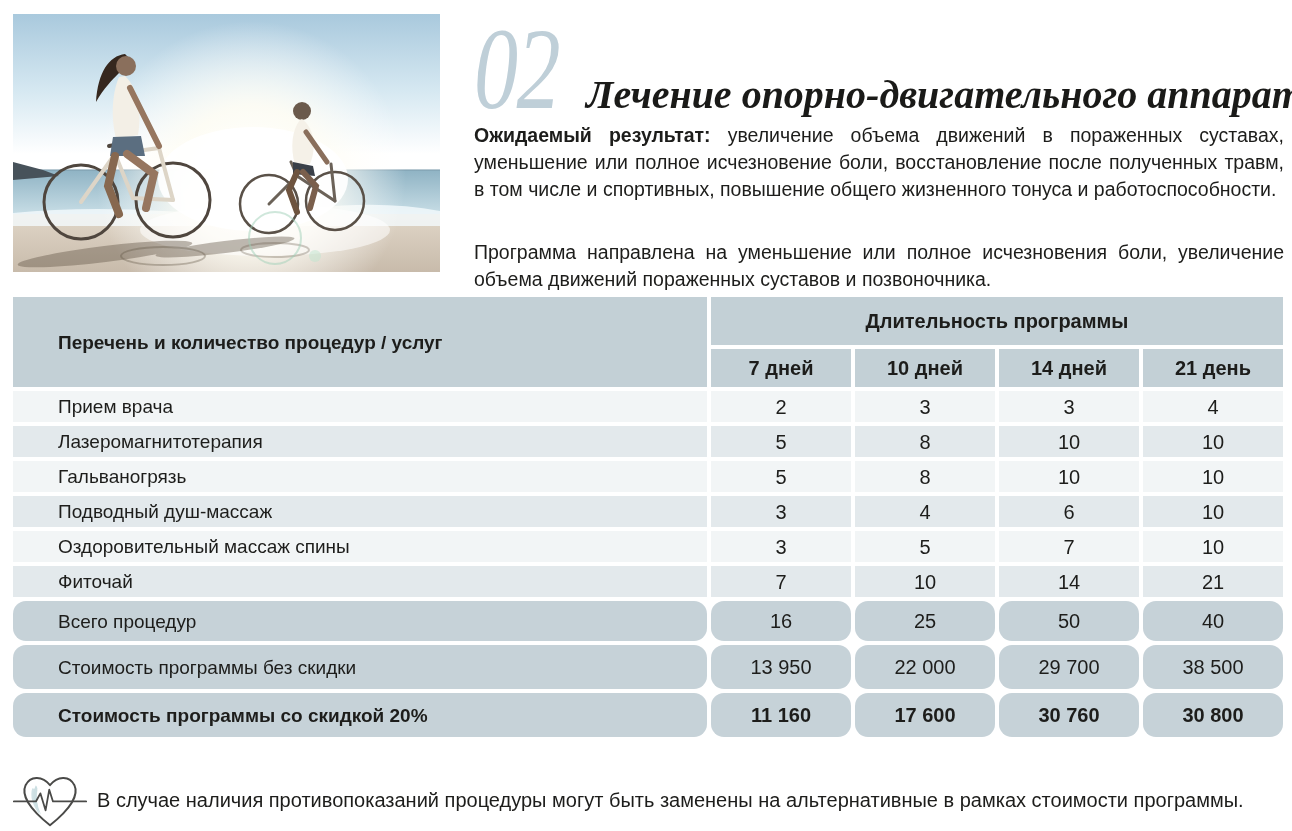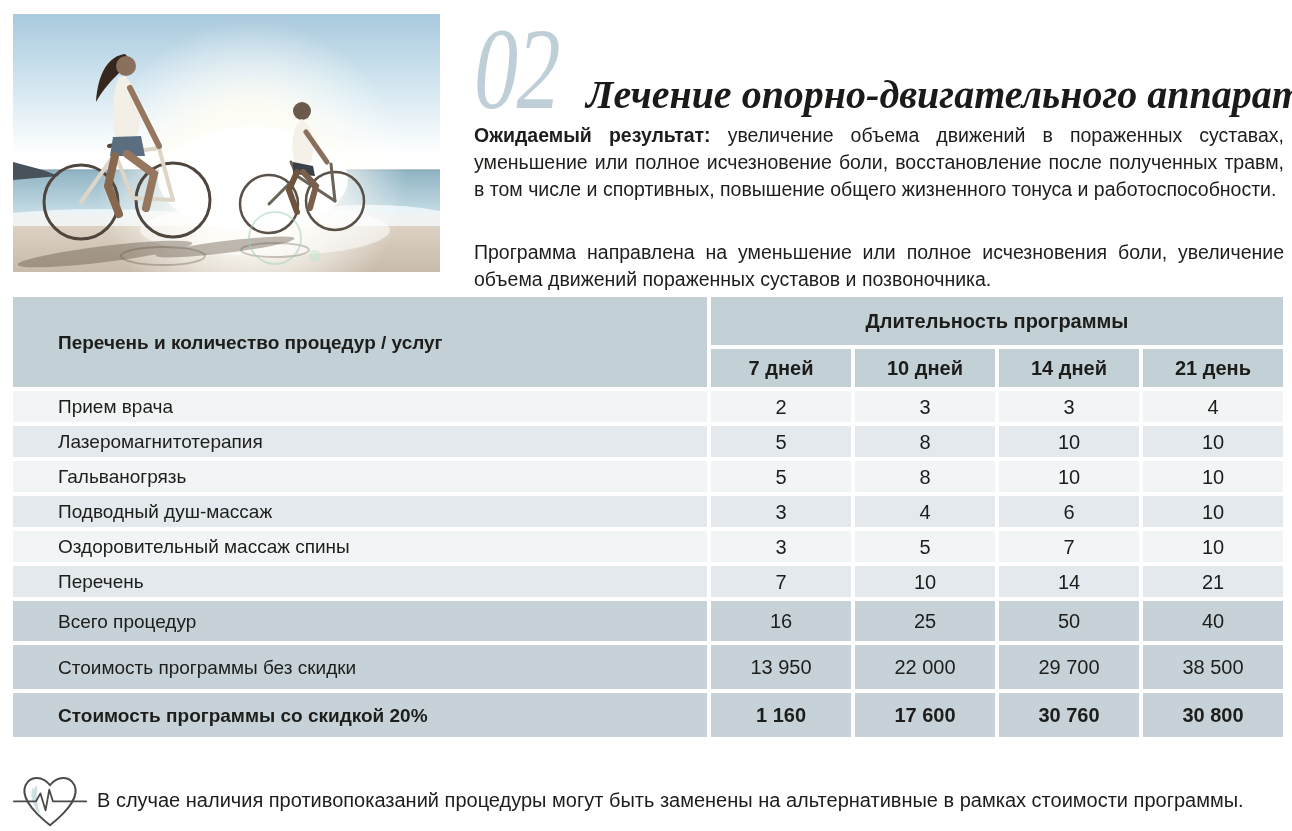--- a/index.html
+++ b/index.html
@@ -48,21 +48,21 @@
   .cell {
     display:flex; align-items:center; justify-content:center;
     font-size:20px; line-height:1;
   }
   .cell.label { justify-content:flex-start; padding-left:45px; font-size:19px; }
   .cell.hd { background:var(--c-head,#c3d0d6); font-weight:bold; }
   .hd-left { grid-column:1; grid-row:1 / 3; }
   .hd-duration { grid-column:2 / 6; grid-row:1; }
   .row-light { background:var(--c-row-light,#f2f5f6); }
   .row-alt { background:var(--c-row-alt,#e3e9ec); }
-  .row-summary { background:var(--c-summary,#c6d2d8); }
+  .row-summary { background:var(--c-summary,#c6d2d8);border-radius:13px; }
   .cell.bold { font-weight:bold; }
   
   .note { position:absolute; left:13px; top:762px; width:1270px; display:flex; align-items:center; }
   .note-icon { width:74px; height:76px; flex:0 0 auto; }
   .note-icon svg { display:block; width:100%; height:100%; }
   .note-text { margin-left:10px; font-size:20px; line-height:1.3; color:#1d1d1b; }
 </style>
 </head>
 <body>
 
@@ -176,37 +176,37 @@
       <div class="cell label row-alt">Подводный душ-массаж</div>
       <div class="cell row-alt">3</div>
       <div class="cell row-alt">4</div>
       <div class="cell row-alt">6</div>
       <div class="cell row-alt">10</div>
       <div class="cell label row-light">Оздоровительный массаж спины</div>
       <div class="cell row-light">3</div>
       <div class="cell row-light">5</div>
       <div class="cell row-light">7</div>
       <div class="cell row-light">10</div>
-      <div class="cell label row-alt">Перечень</div>
+      <div class="cell label row-alt">Фиточай</div>
       <div class="cell row-alt">7</div>
       <div class="cell row-alt">10</div>
       <div class="cell row-alt">14</div>
       <div class="cell row-alt">21</div>
       <div class="cell label row-summary">Всего процедур</div>
       <div class="cell row-summary">16</div>
       <div class="cell row-summary">25</div>
       <div class="cell row-summary">50</div>
       <div class="cell row-summary">40</div>
       <div class="cell label row-summary">Стоимость программы без скидки</div>
       <div class="cell row-summary">13 950</div>
       <div class="cell row-summary">22 000</div>
       <div class="cell row-summary">29 700</div>
       <div class="cell row-summary">38 500</div>
       <div class="cell label row-summary bold">Стоимость программы со скидкой 20%</div>
-      <div class="cell row-summary bold">1 160</div>
+      <div class="cell row-summary bold">11 160</div>
       <div class="cell row-summary bold">17 600</div>
       <div class="cell row-summary bold">30 760</div>
       <div class="cell row-summary bold">30 800</div>
     </div>
 
   <div class="note">
     <div class="note-icon">
       <svg viewBox="0 0 100 100">
         <path d="M30,32 Q22,48 38,70 Q29,50 33,34 Q31,28 30,32 Z" fill="#ccdfe2"></path>
         <path d="M50,84 C22,62 11,43 17,30 C23,18 39,16 50,30 C61,16 77,18 83,30 C89,43 78,62 50,84 Z" fill="none" stroke="#4a4a48" stroke-width="2.6" stroke-linejoin="round"></path>

